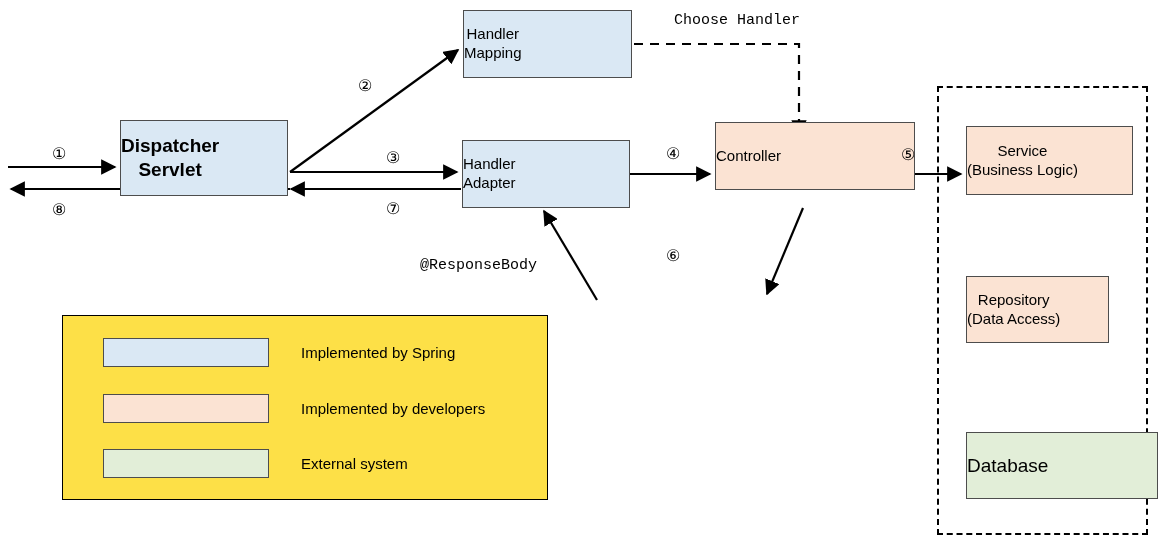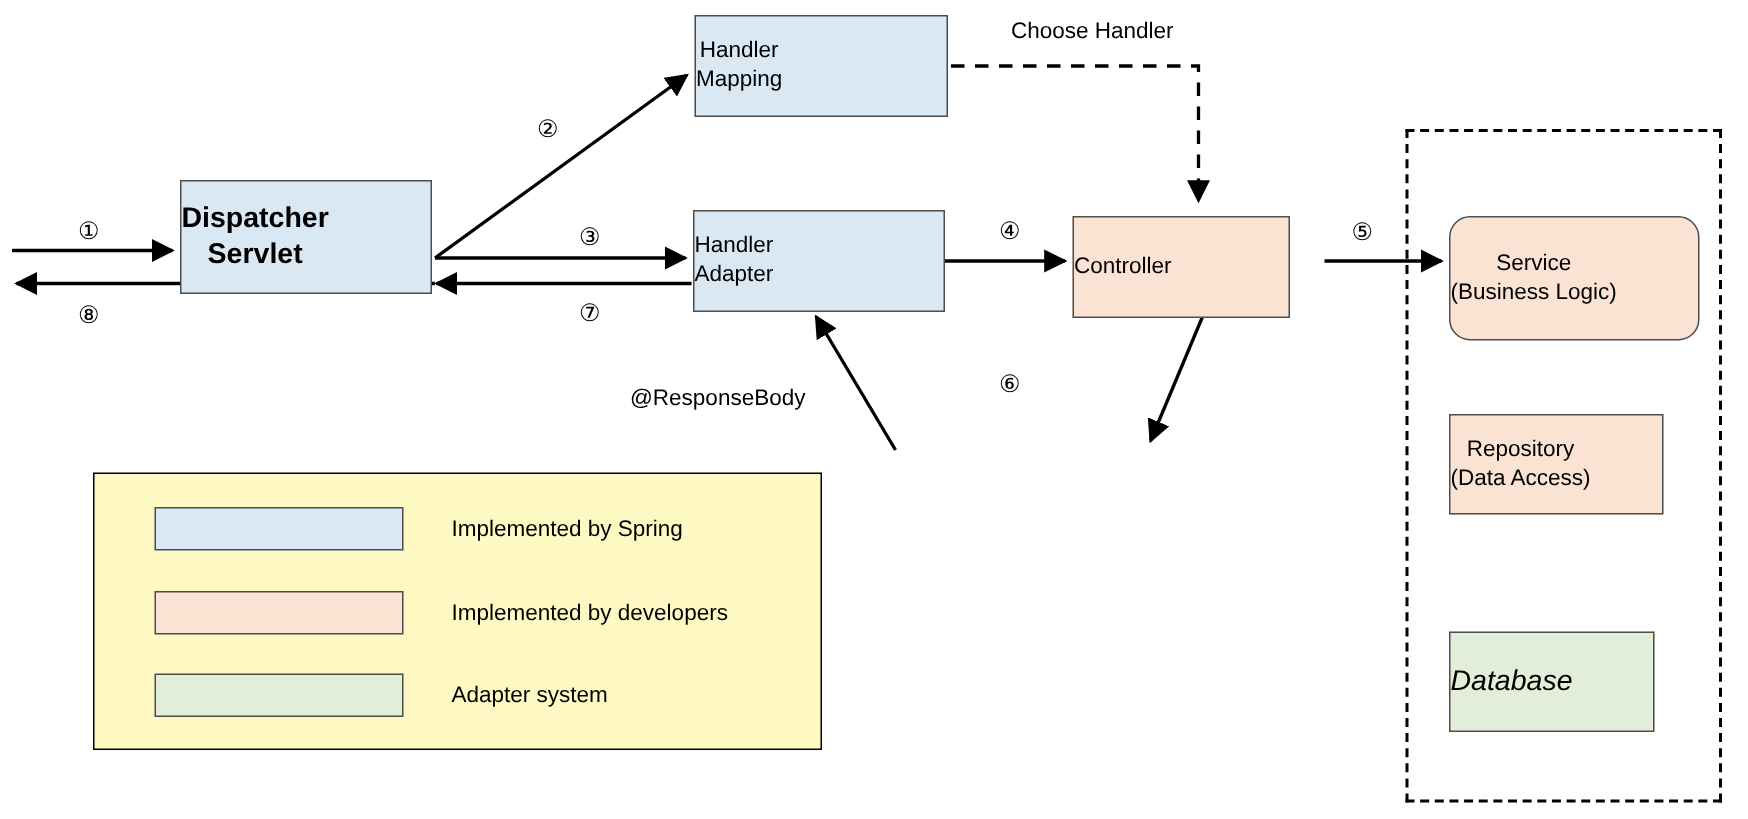--- a/index.html
+++ b/index.html
@@ -53,32 +53,33 @@
     position: absolute;
     box-sizing: border-box;
     border: 2.2px dashed #000000;
     background: transparent;
   }
   .free-label {
     position: absolute;
     color: #000000;
     font-size: 15px;
     white-space: nowrap;
+    font-family: Liberation Mono, monospace;
   }
   .step-badge {
     position: absolute;
     color: #000000;
     font-size: 16px;
     white-space: nowrap;
   }
   .legend-box {
     position: absolute;
     box-sizing: border-box;
     border: 1.3px solid #000000;
-    background: #fef9c3;
+    background: #fde047;
   }
   .legend-row {
     position: absolute;
     display: flex;
     align-items: center;
   }
   .legend-swatch {
     width: 166px;
     height: 29px;
     box-sizing: border-box;
@@ -141,45 +142,45 @@
     </div>
   </div>
 
   <div class="node blue" style="left:462px; top:140px; width:168px; height:68px;">
     <div>
       <span class="node-text">Handler</span>
       <span class="node-text">Adapter</span>
     </div>
   </div>
 
-  <div class="node orange" style="left:715px; top:144px; width:145px; height:68px;">
+  <div class="node orange" style="left:715px; top:122px; width:200px; height:68px;">
     <div>
       <span class="node-text">Controller</span>
     </div>
   </div>
 
 
   <div class="group-box" style="left:937px; top:86px; width:211px; height:449px;"></div>
 
 
-  <div class="node orange" style="left:966px; top:144px; width:167px; height:83px;border-radius:14px;">
+  <div class="node orange" style="left:966px; top:126px; width:167px; height:69px;">
     <div>
       <span class="node-text">Service</span>
       <span class="node-text">(Business Logic)</span>
     </div>
   </div>
 
   <div class="node orange" style="left:966px; top:276px; width:143px; height:67px;">
     <div>
       <span class="node-text">Repository</span>
       <span class="node-text">(Data Access)</span>
     </div>
   </div>
 
-  <div class="node green big" style="left:966px; top:421px; width:137px; height:67px;font-style:italic;">
+  <div class="node green big" style="left:966px; top:432px; width:192px; height:67px;">
     <div>
       <span class="node-text">Database</span>
     </div>
   </div>
 
   <div class="free-label" style="left:674px; top:12px;">Choose Handler</div>
 
   <div class="free-label" style="left:420px; top:257px;">@ResponseBody</div>
 
   <div class="step-badge" style="left:52px; top:144px;">①</div>
@@ -198,17 +199,17 @@
       <span class="legend-label">Implemented by Spring</span>
     </div>
 
     <div class="legend-row" style="left:40px; top:78px;text-align:right;">
       <span class="legend-swatch orange"></span>
       <span class="legend-label">Implemented by developers</span>
     </div>
 
     <div class="legend-row" style="left:40px; top:133px;">
       <span class="legend-swatch green"></span>
-      <span class="legend-label">Adapter system</span>
+      <span class="legend-label">External system</span>
     </div>
   </div>
 
 </div>
 
 </body></html>

